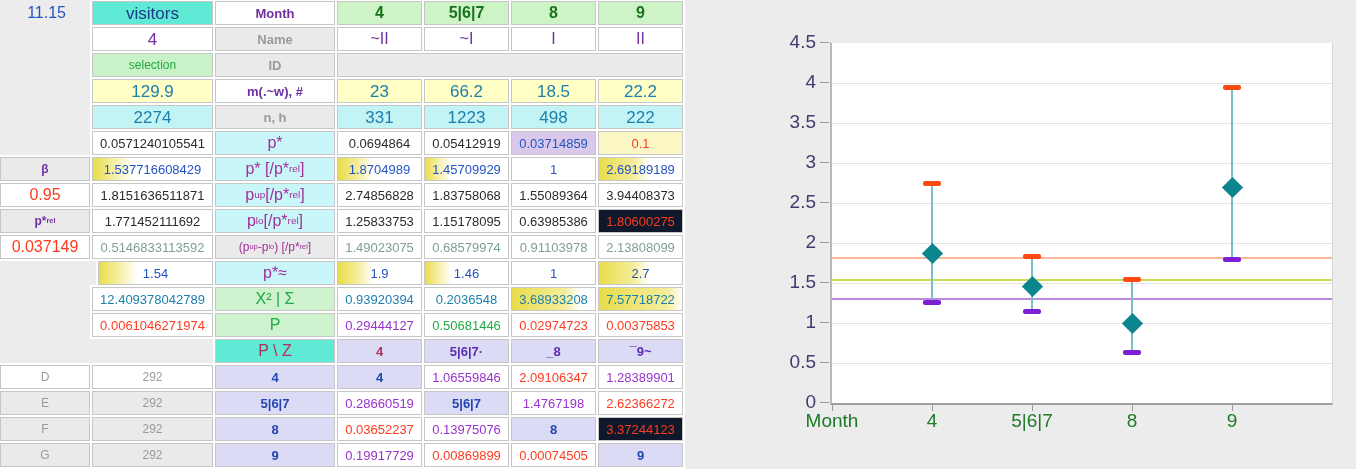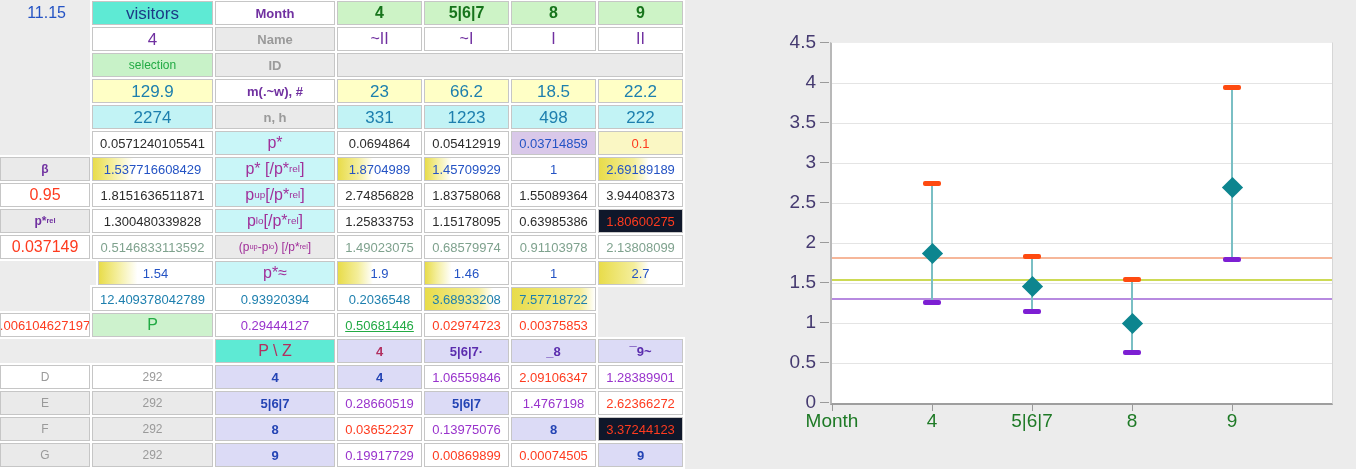--- a/index.html
+++ b/index.html
@@ -47,21 +47,21 @@
   .tGreen{color:#22aa44}
   .tDkGreen{color:#17741c}
   .tRed{color:#fe3b1f}
   .tViolet{color:#9933cc}
   .tIndigo{color:#5b2dae}
   .tCrimson{color:#b23060}
   .tSage{color:#7fa28e}
   .tNavyB{color:#2444b4;font-weight:bold}
   .fs17{font-size:17px}.fs16{font-size:16px}.fs15{font-size:16px}.fs14{font-size:12px}
   .bold{font-weight:bold}
-  .und{text-decoration:underline}
+  .und{}
   .ar{justify-content:flex-end;padding-right:24px}
   sub{font-size:0.62em;line-height:0;}
   
   #chart-panel{position:absolute;left:685px;top:0;width:671px;height:469px;}
   #plot{
     position:absolute;left:145px;top:42px;width:500px;height:360px;
     background:#fff;
     border-left:2px solid #b8b8b8;border-bottom:2px solid #9e9e9e;
     border-right:1px solid #d6d6d6;border-top:1px solid #ededed;
   }
@@ -126,21 +126,21 @@
     <div class="cell tBlue">1</div>
     <div class="cell tBlue" style="background: linear-gradient(90deg, rgb(232, 220, 74) 0%, rgb(244, 238, 155) 42%, rgb(255, 255, 255) 60%);">2.69189189</div>
     <div class="cell tRed fs16">0.95</div>
     <div class="cell">1.8151636511871</div>
     <div class="cell bgCyan tMagenta fs15">p<sub>up</sub> [/p*<sub>rel</sub>]</div>
     <div class="cell">2.74856828</div>
     <div class="cell">1.83758068</div>
     <div class="cell">1.55089364</div>
     <div class="cell">3.94408373</div>
     <div class="cell bgGray tPurple fs14 bold">p*<sub>rel</sub></div>
-    <div class="cell">1.300480339828</div>
+    <div class="cell">1.771452111692</div>
     <div class="cell bgCyan tMagenta fs15">p<sub>lo</sub> [/p*<sub>rel</sub>]</div>
     <div class="cell">1.25833753</div>
     <div class="cell">1.15178095</div>
     <div class="cell">0.63985386</div>
     <div class="cell bgYellowHi tRed">1.80600275</div>
     <div class="cell tRed fs16">0.037149</div>
     <div class="cell tSage">0.5146833113592</div>
     <div class="cell bgGray tMagenta fs14">(p<sub>up</sub>-p<sub>lo</sub>) [/p*<sub>rel</sub>]</div>
     <div class="cell tSage">1.49023075</div>
     <div class="cell tSage">0.68579974</div>
@@ -148,20 +148,21 @@
     <div class="cell tSage">2.13808099</div>
     <div class="cell blank"></div>
     <div class="cell tBlue" style="background: linear-gradient(90deg, rgb(232, 220, 74) 0%, rgb(244, 238, 155) 16%, rgb(255, 255, 255) 34%); margin-left: 6px;">1.54</div>
     <div class="cell bgCyan tMagenta fs15">p*≈</div>
     <div class="cell tBlue" style="background: linear-gradient(90deg, rgb(232, 220, 74) 0%, rgb(244, 238, 155) 24%, rgb(255, 255, 255) 42%);">1.9</div>
     <div class="cell tBlue" style="background: linear-gradient(90deg, rgb(232, 220, 74) 0%, rgb(244, 238, 155) 14%, rgb(255, 255, 255) 32%);">1.46</div>
     <div class="cell tBlue">1</div>
     <div class="cell tBlue" style="background: linear-gradient(90deg, rgb(232, 220, 74) 0%, rgb(244, 238, 155) 42%, rgb(255, 255, 255) 60%);">2.7</div>
     <div class="cell blank"></div>
     <div class="cell tTeal">12.409378042789</div>
+    <div class="cell bgGreenLt tGreen fs16">X² | Σ</div>
     <div class="cell tTeal">0.93920394</div>
     <div class="cell tTeal">0.2036548</div>
     <div class="cell tTeal" style="background: linear-gradient(90deg, rgb(232, 220, 74) 0%, rgb(244, 238, 155) 64%, rgb(255, 255, 255) 82%);">3.68933208</div>
     <div class="cell tTeal" style="background: linear-gradient(90deg, rgb(232, 220, 74) 0%, rgb(244, 238, 155) 82%, rgb(255, 255, 255) 100%);">7.57718722</div>
     <div class="cell blank"></div>
     <div class="cell tRed">0.0061046271974</div>
     <div class="cell bgGreenLt tGreen fs16">P</div>
     <div class="cell tViolet">0.29444127</div>
     <div class="cell tGreen und">0.50681446</div>
     <div class="cell tRed">0.02974723</div>

